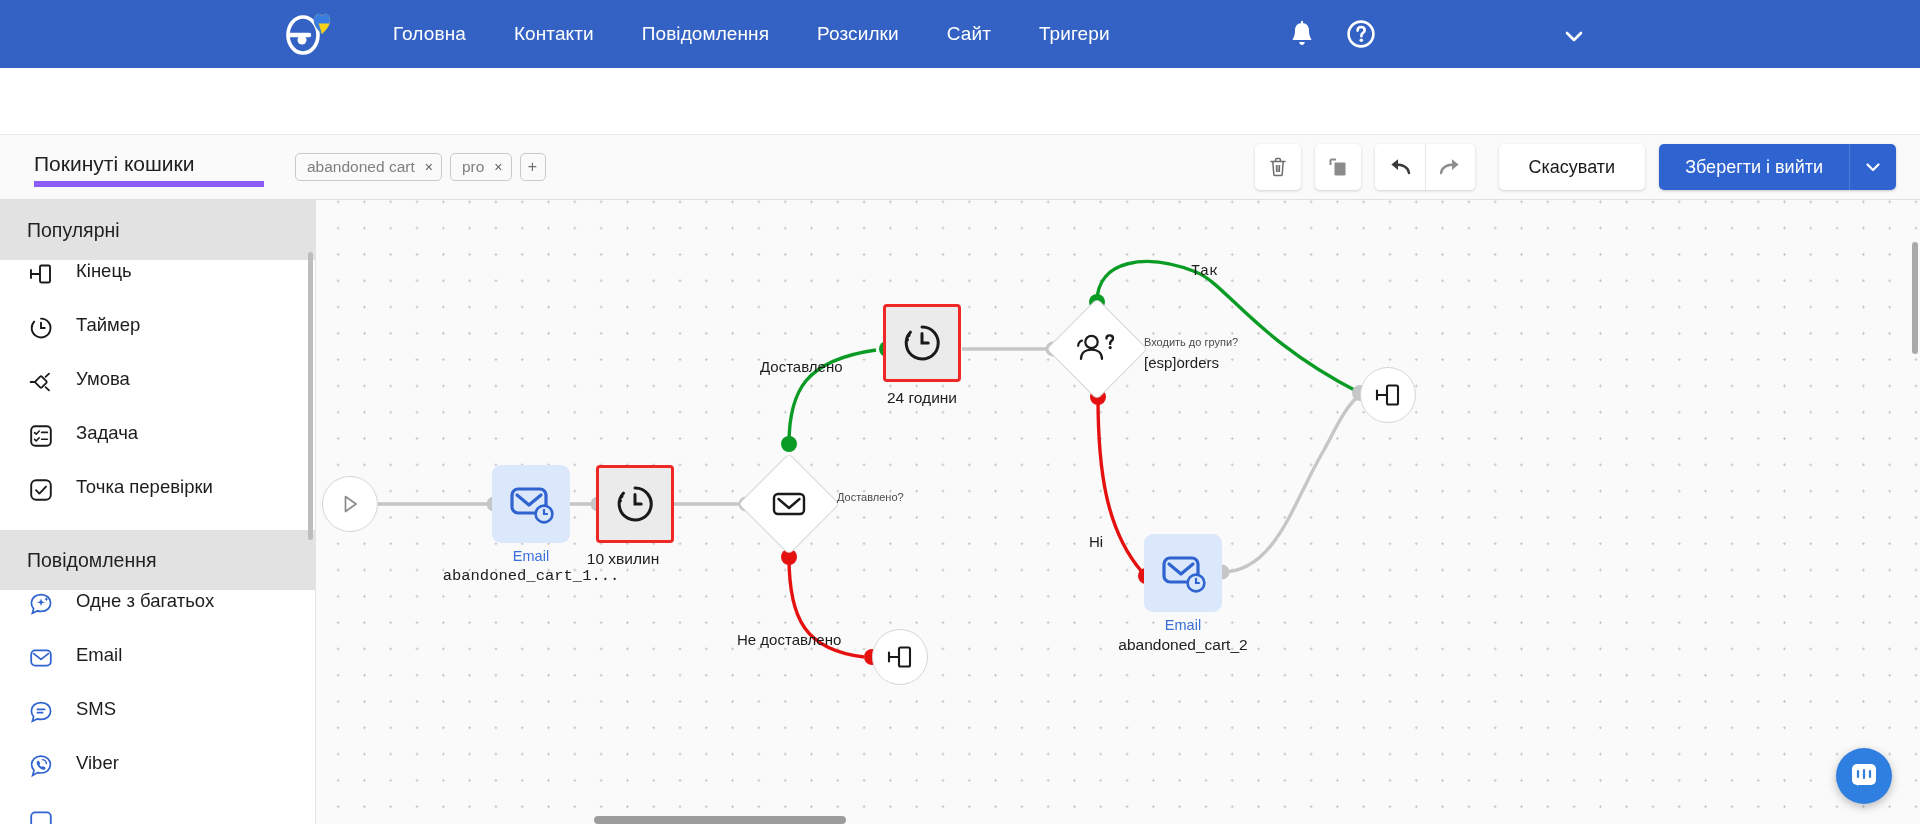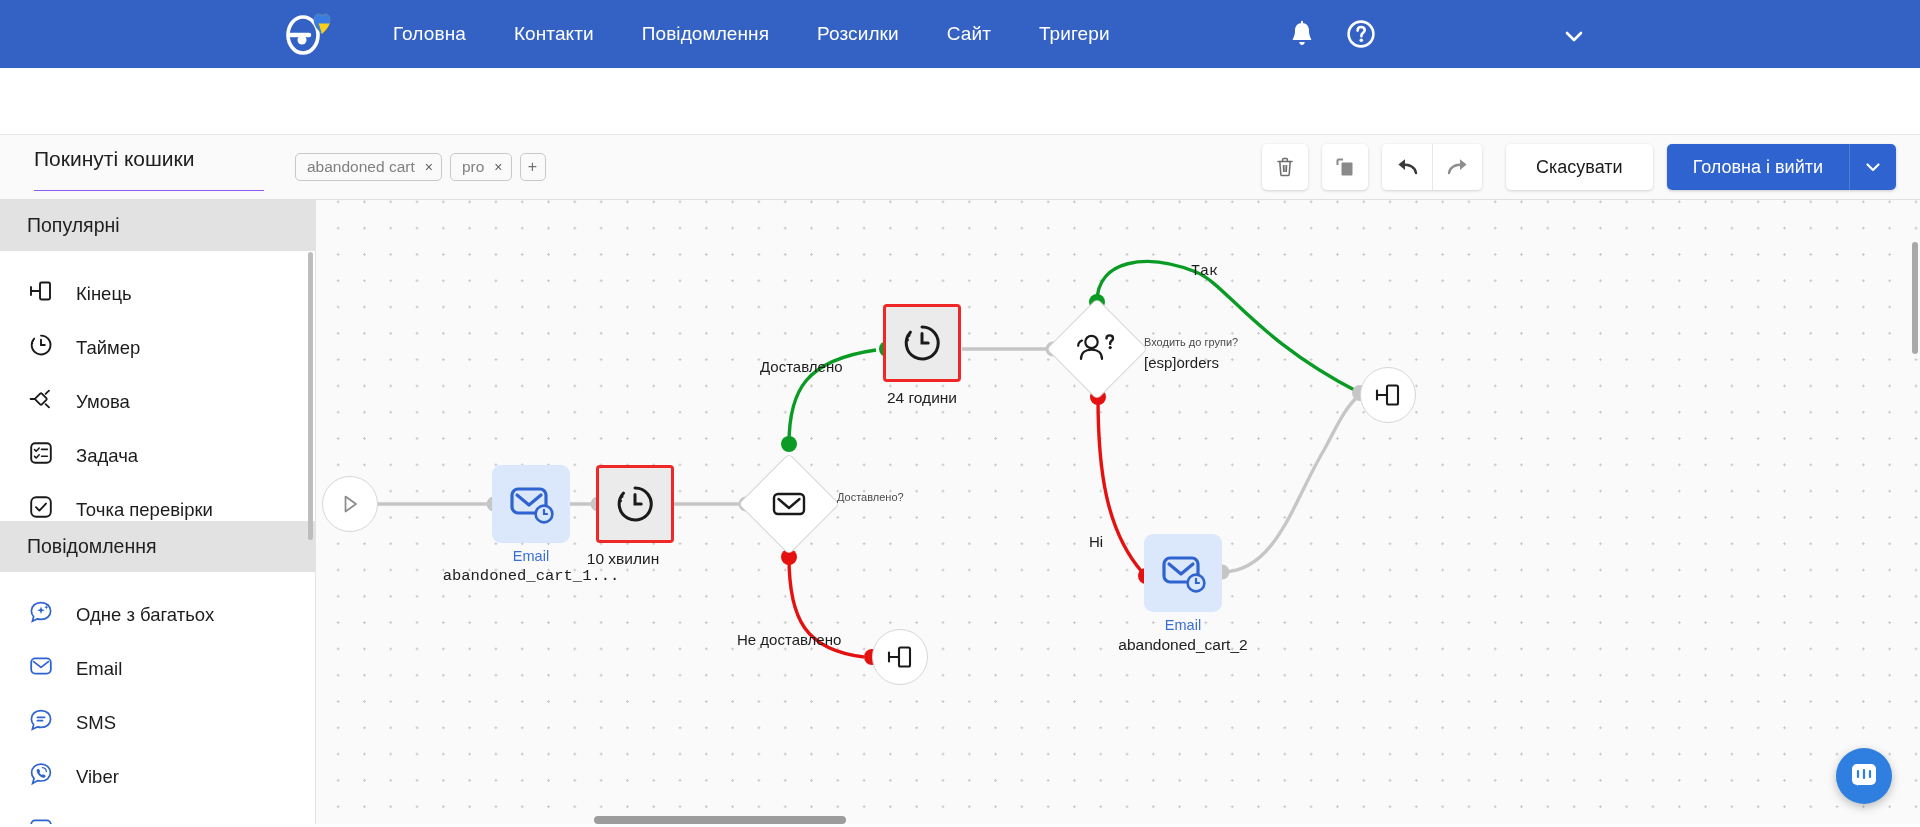--- a/index.html
+++ b/index.html
@@ -65,22 +65,22 @@
     border-top: 1px solid #e8e8e8;
     border-bottom: 1px solid #e0e0e0;
     display: flex;
     align-items: center;
     position: relative;
   }
   .flow-title {
     margin-left: 34px;
     font-size: 21px;
     color: #202020;
-    padding-bottom: 19px;
-    border-bottom: 1px solid #8b5cf6;
+    padding-bottom: 5px;
+    border-bottom: 6px solid #8b5cf6;
     min-width: 230px;
     padding-right: 10px;
     padding-top: 4px;
   }
   .tags {
     display: flex;
     align-items: center;
     gap: 8px;
     margin-left: 31px;
   }
@@ -188,31 +188,31 @@
   .sidebar {
     width: 316px;
     background: #ffffff;
     border-right: 1px solid #e3e3e3;
     position: relative;
     overflow: hidden;
     flex: 0 0 316px;
   }
   .side-header {
     background: #e2e2e2;
-    height: 51px;
+    height: 60px;
     display: flex;
     align-items: center;
     padding-left: 27px;
     font-size: 19.5px;
     color: #1f1f1f;
   }
   .side-item {
     height: 54px;
     display: flex;
-    align-items: flex-end;
+    align-items: flex-start;
     padding-left: 27px;
     gap: 21px;
     cursor: pointer;
     font-size: 18.5px;
     color: #1c1c1c;
   }
   .side-icon { width: 28px; height: 28px; display:flex; align-items:center; justify-content:center; flex: 0 0 28px;}
   .side-scrollbar {
     position: absolute;
     right: 2px;
@@ -428,21 +428,21 @@
       </div>
       <div class="tb-btn2">
         <svg width="24" height="22" viewBox="0 0 24 22">
           <path d="M3 17 C4 11 8.5 8.5 17 8.5" fill="none" stroke="#8e8e8e" stroke-width="2.4" stroke-linecap="round"></path>
           <path d="M14 3.2 L20.6 8.6 L14 14" fill="#8e8e8e"></path>
         </svg>
       </div>
     </div>
     <button class="btn-cancel">Скасувати</button>
     <div class="save-group">
-      <button class="btn-save">Головна і вийти</button>
+      <button class="btn-save">Зберегти і вийти</button>
       <div class="btn-save-caret">
         <svg width="20" height="20" viewBox="0 0 20 20">
           <path d="M4.5 7.5 L10 13 L15.5 7.5" fill="none" stroke="#ffffff" stroke-width="2.2" stroke-linecap="round" stroke-linejoin="round"></path>
         </svg>
       </div>
     </div>
   </div>
 </div>
 
 <div class="body-split">

